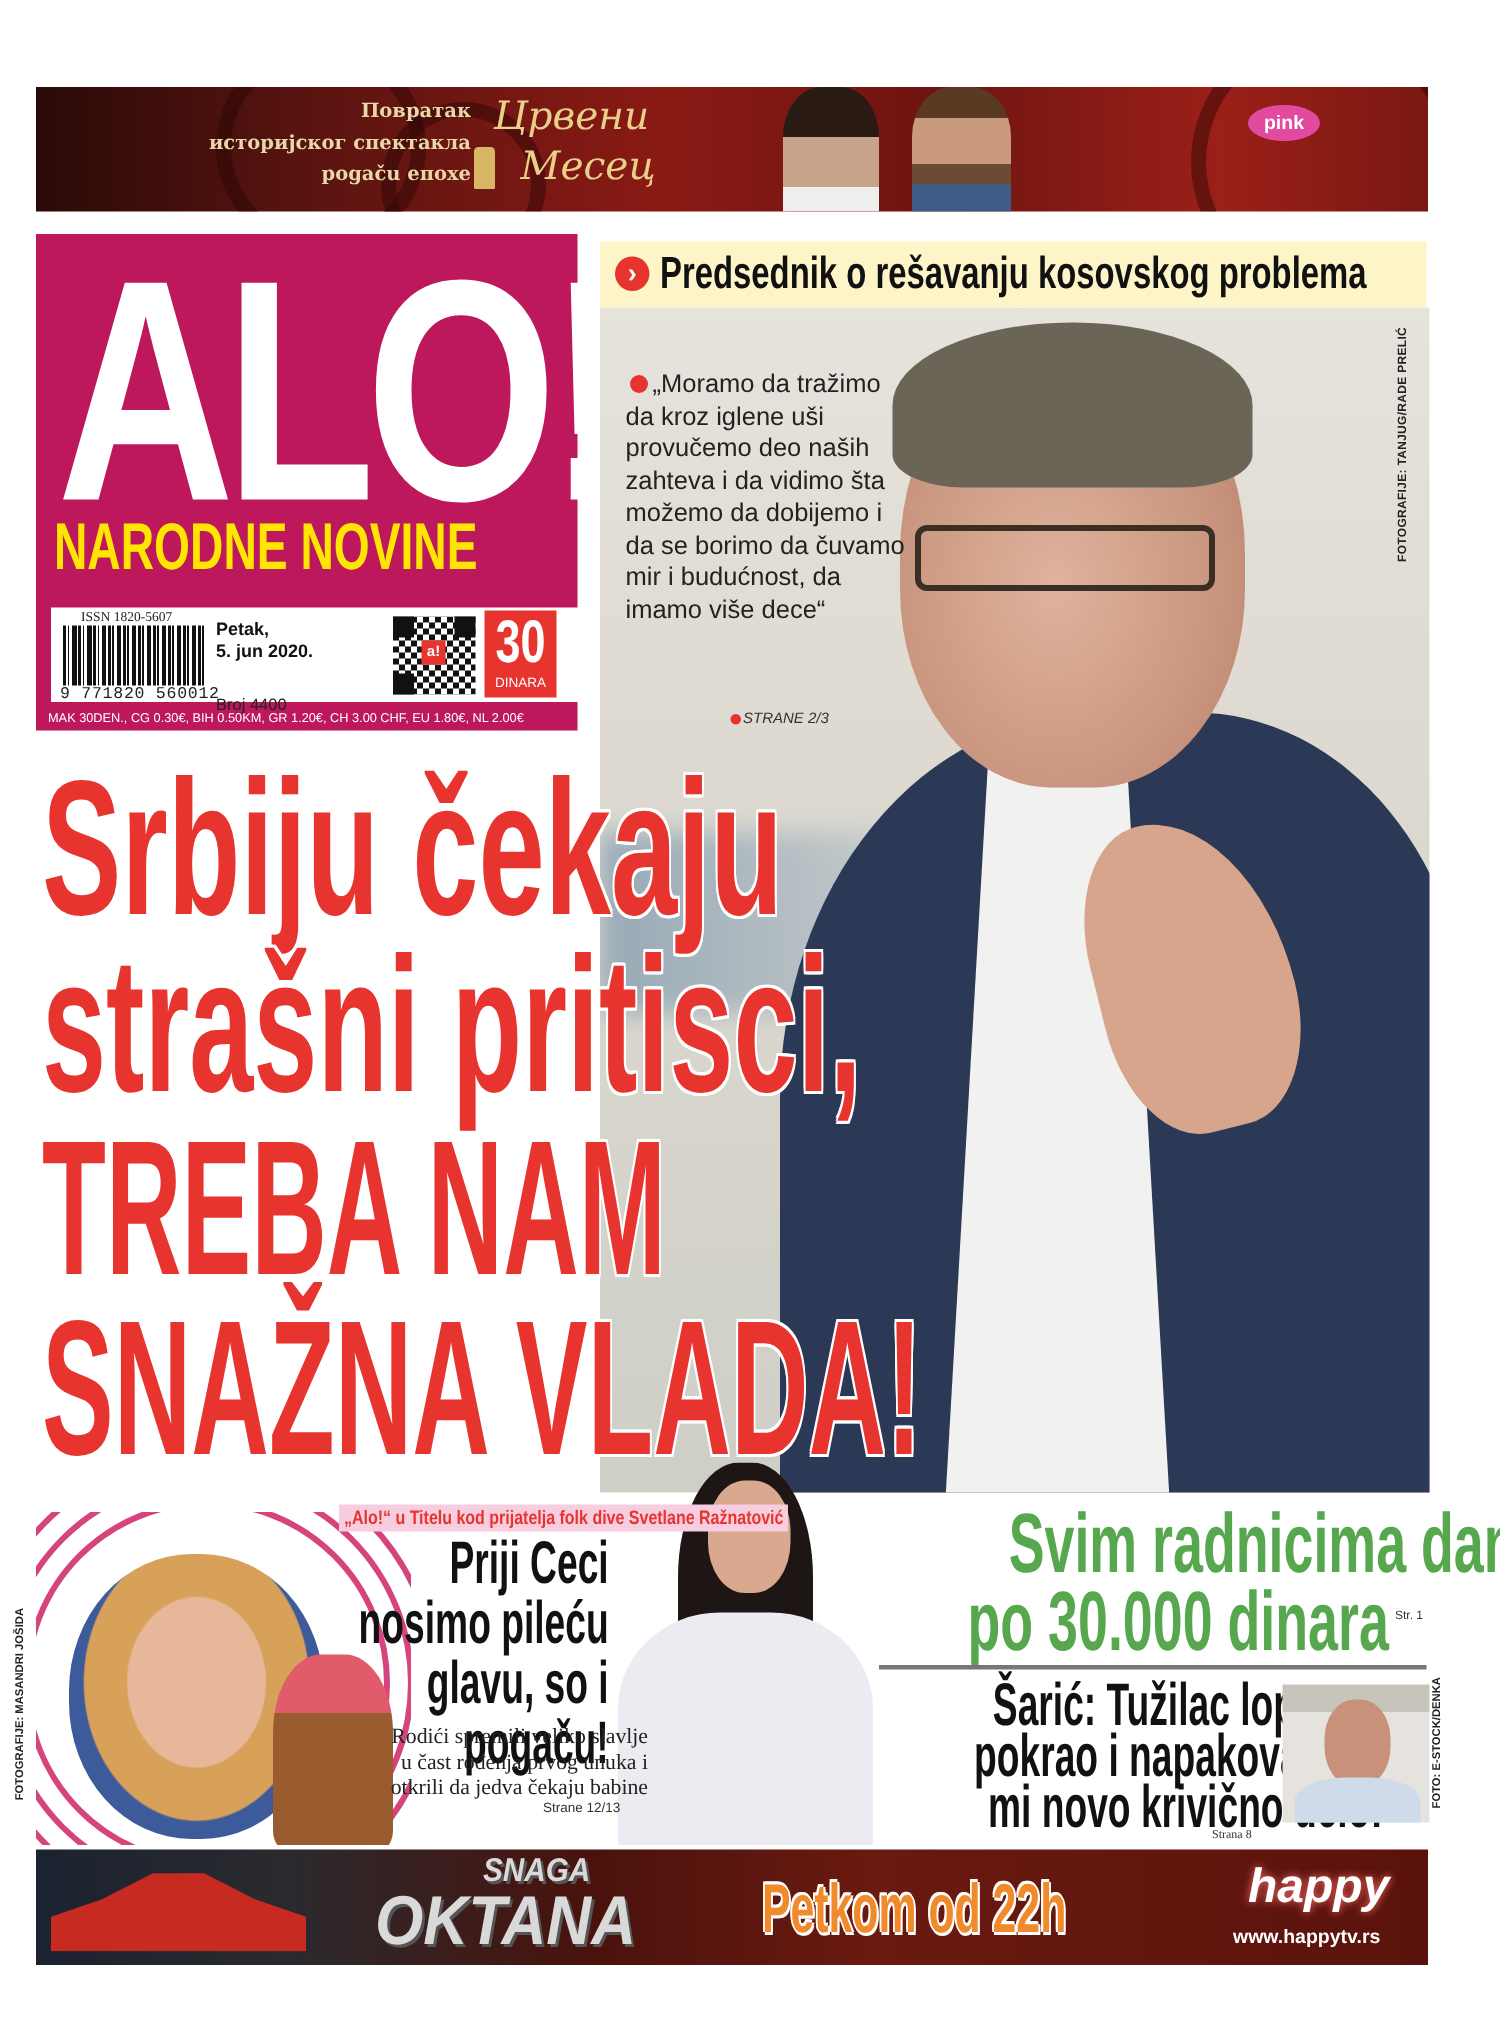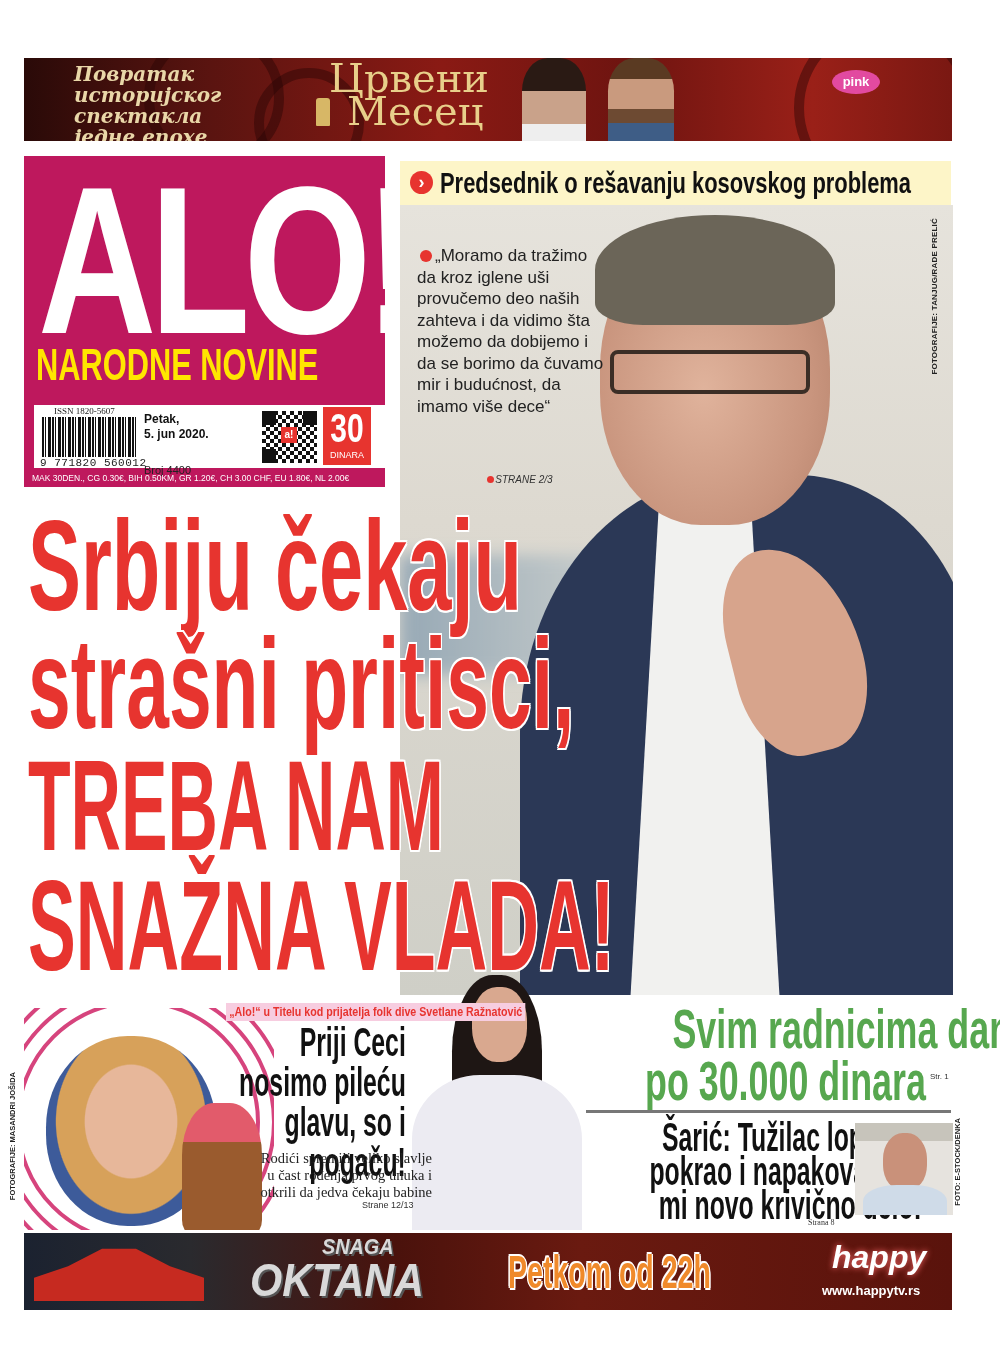--- a/index.html
+++ b/index.html
@@ -2,22 +2,22 @@
 <html><head>
 <meta charset="utf-8">
 <style>
   html,body{margin:0;padding:0;background:#fff;}
   body{width:1000px;height:1361px;position:relative;overflow:hidden;font-family:"Liberation Sans",sans-serif;}
   .abs{position:absolute;}
 
   
   #top-banner{left:24px;top:58px;width:928px;height:83px;background:linear-gradient(90deg,#2a0a08 0%,#5a1410 20%,#8a1a14 45%,#6e1410 65%,#9a2018 85%,#7a1812 100%);overflow:hidden;}
   #top-banner .swirl{position:absolute;border-radius:50%;border:10px solid rgba(40,5,5,.45);}
-  #tb-tagline{left:50px;top:6px;width:240px;text-align:left;color:#e9d7a8;font-family:"DejaVu Serif",serif;font-style:italic;font-weight:bold;font-size:20px;line-height:21px;}
-  #tb-title{left:305px;top:4px;color:#e8cf8a;font-family:"DejaVu Serif",serif;font-size:40px;line-height:33px;}
+  #tb-tagline{left:50px;top:6px;width:240px;text-align:right;color:#e9d7a8;font-family:"DejaVu Serif",serif;font-weight:bold;font-size:13px;line-height:21px;}
+  #tb-title{left:305px;top:4px;color:#e8cf8a;font-family:"DejaVu Serif",serif;font-style:italic;font-size:26px;line-height:33px;}
   #tb-title .l2{padding-left:18px;}
   #lantern-icon{left:292px;top:40px;width:14px;height:28px;background:#d7b766;border-radius:3px 3px 1px 1px;}
   .portrait{position:absolute;top:0;height:83px;border-radius:40% 40% 0 0;}
   #tb-woman{left:498px;width:64px;background:linear-gradient(180deg,#2a1a14 0 40%,#c9a28a 40% 80%,#eee 80%);}
   #tb-man{left:584px;width:66px;background:linear-gradient(180deg,#5a3a22 0 25%,#c99a7e 25% 62%,#6d4a32 62% 78%,#3e5d86 78%);}
   #pink-logo{left:808px;top:12px;width:48px;height:24px;background:#e24aa0;border-radius:50%;color:#fff;font-weight:bold;font-size:13px;text-align:center;line-height:24px;}
   #tb-schedule{left:675px;top:44px;color:#f2efe8;font-family:"Liberation Serif",serif;font-size:22px;line-height:30px;white-space:nowrap;}
   #tb-schedule .big{font-size:34px;vertical-align:-4px;}
 
   
@@ -114,21 +114,21 @@
 </head>
 <body>
 
 <div id="top-banner" class="abs">
   <div class="swirl" style="left:120px;top:-30px;width:120px;height:120px;"></div>
   <div class="swirl" style="left:230px;top:10px;width:90px;height:90px;"></div>
   <div class="swirl" style="left:770px;top:-40px;width:160px;height:160px;"></div>
   <div id="tb-tagline" class="abs">
     <div>Повратак</div>
     <div>историјског спектакла</div>
-    <div>једне епохе</div>
+    <div>pogaču епохе</div>
   </div>
   <div id="lantern-icon" class="abs"></div>
   <div id="tb-title" class="abs">
     <div>Црвени</div>
     <div class="l2">Месец</div>
   </div>
   <div id="tb-woman" class="portrait"></div>
   <div id="tb-man" class="portrait"></div>
   <div id="pink-logo" class="abs">pink</div>
 </div>

